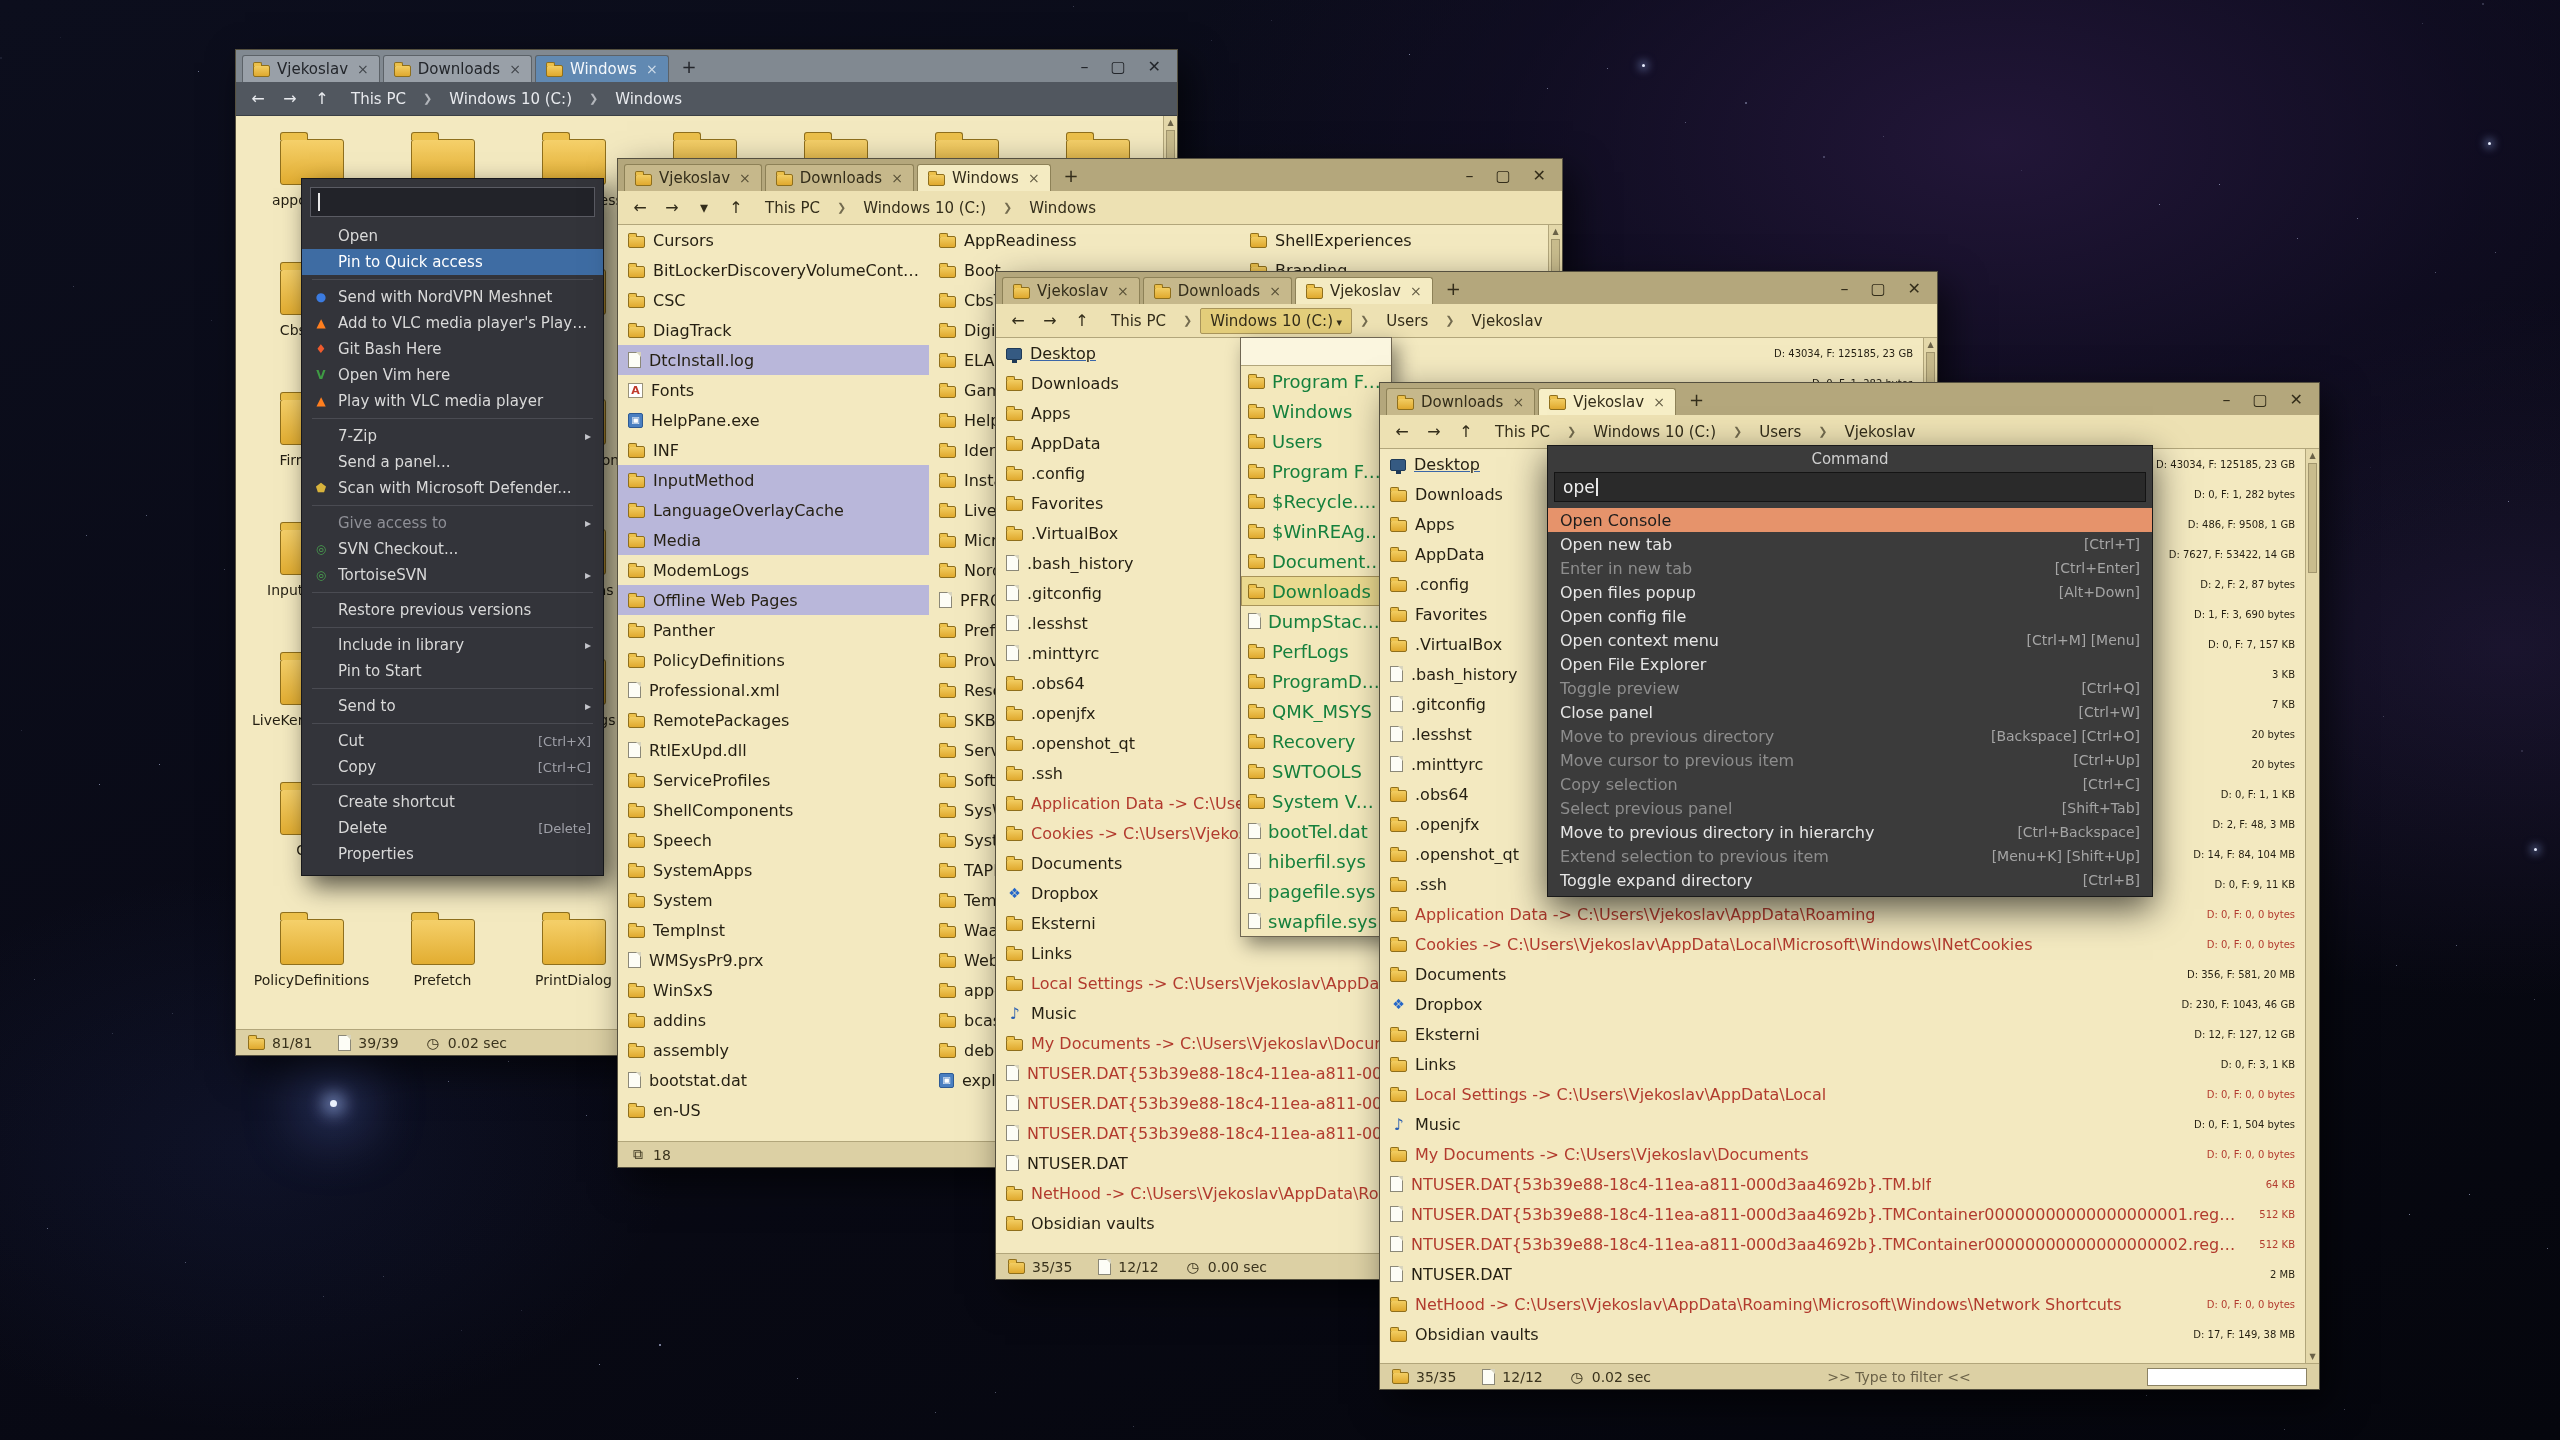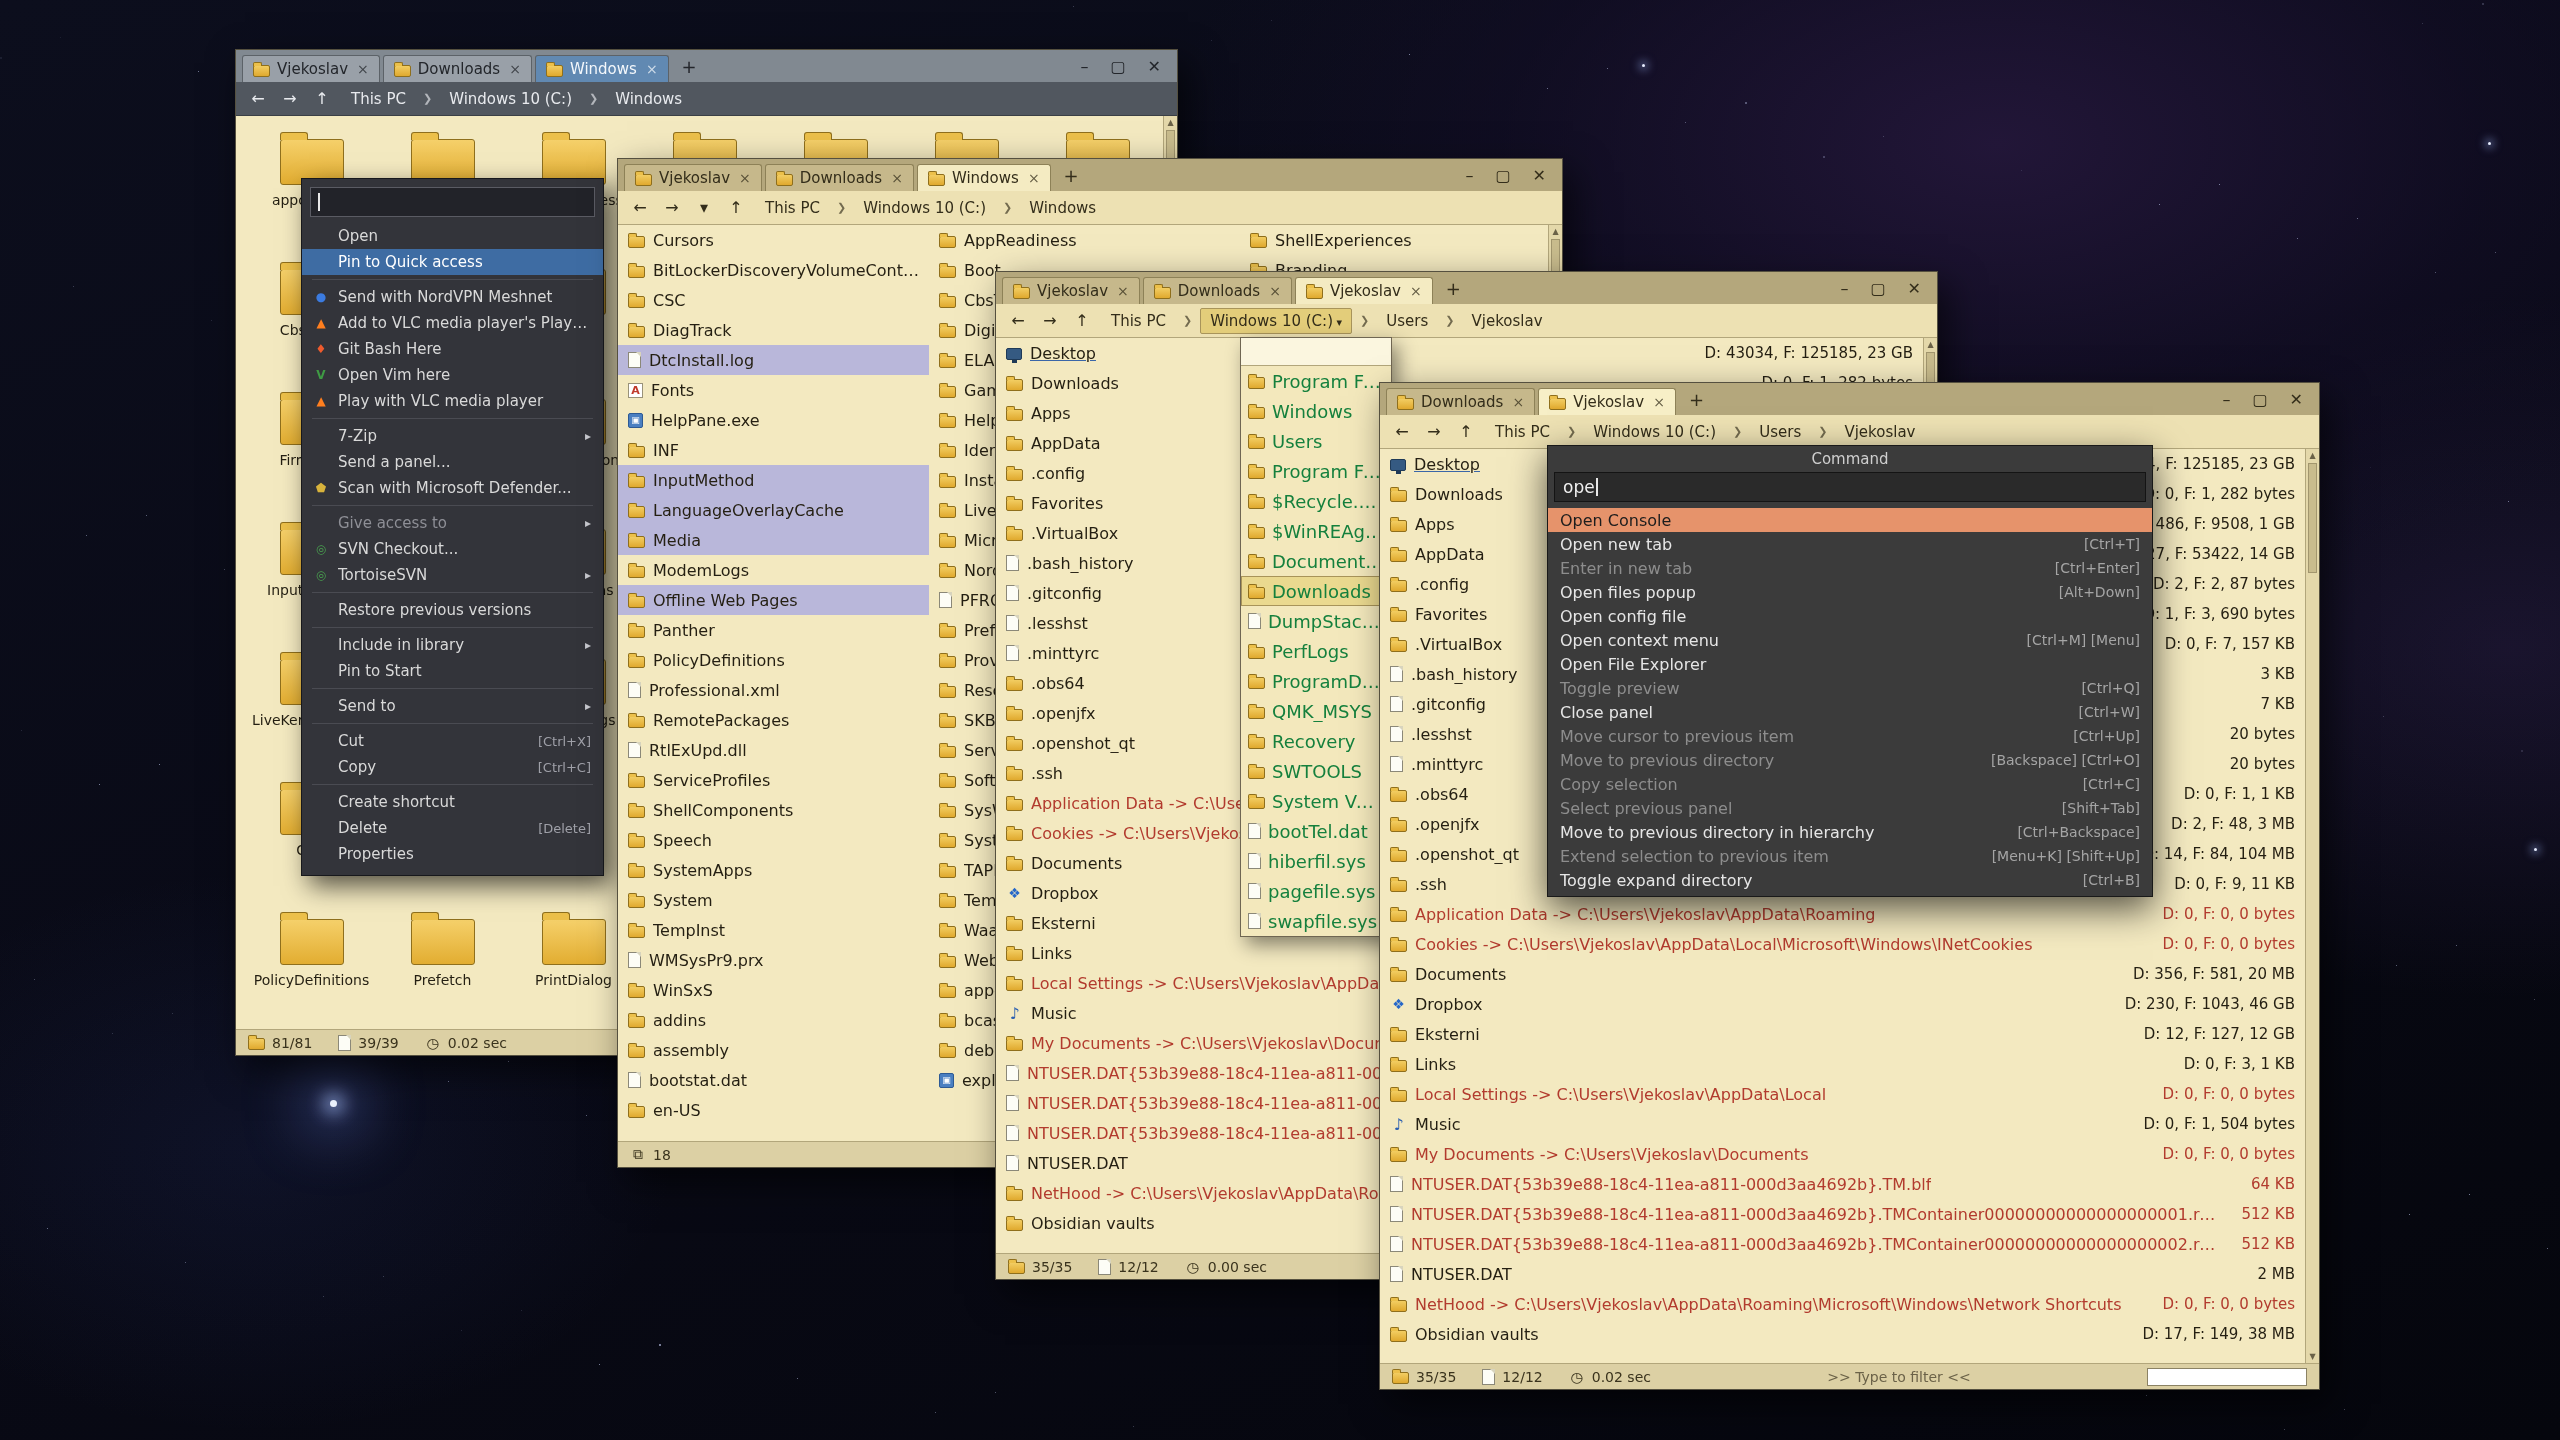--- a/index.html
+++ b/index.html
@@ -56,21 +56,21 @@
   .w-gray .toolbar { background:#51575f; color:#e8eaee; border-bottom-color:#3a3f45; }
 
   
   .list { position:absolute; top:0; left:0; right:14px; bottom:0; }
   .row { height:30px; display:flex; align-items:center; gap:8px; padding:0 10px;
     font-size:16px; color:#241f12; white-space:nowrap; }
   .row.sel2 { background:#b9b7da; }
   .red { color:#b23b2e; }
   .row.cur .fname { text-decoration:underline; text-decoration-color:#3a66a8; }
   .fname { overflow:hidden; text-overflow:ellipsis; }
-  .fsize { margin-left:auto; font-size:15px; padding-left:12px; }
+  .fsize { margin-left:auto; font-size:10px; padding-left:12px; }
   .cols { display:flex; height:100%; }
   .col { width:311px; flex:0 0 311px; }
 
   
   .grid { display:grid; grid-template-columns:repeat(7,131px); grid-auto-rows:130px; padding:6px 0 0 10px; }
   .gitem { display:flex; flex-direction:column; align-items:center; gap:7px; padding-top:9px;
     font-size:14px; color:#241f12; text-align:center; }
   .glabel { max-width:122px; line-height:1.15; max-height:34px; overflow:hidden; word-wrap:break-word; }
 
   
@@ -1518,26 +1518,26 @@
           </div>
           <div class="pitem dis">
             <span class="plabel">Toggle preview</span>
             <span class="pshort">[Ctrl+Q]</span>
           </div>
           <div class="pitem">
             <span class="plabel">Close panel</span>
             <span class="pshort">[Ctrl+W]</span>
           </div>
           <div class="pitem dis">
+            <span class="plabel">Move to previous directory</span>
+            <span class="pshort">[Backspace] [Ctrl+O]</span>
+          </div>
+          <div class="pitem dis">
             <span class="plabel">Move cursor to previous item</span>
             <span class="pshort">[Ctrl+Up]</span>
-          </div>
-          <div class="pitem dis">
-            <span class="plabel">Move to previous directory</span>
-            <span class="pshort">[Backspace] [Ctrl+O]</span>
           </div>
           <div class="pitem dis">
             <span class="plabel">Copy selection</span>
             <span class="pshort">[Ctrl+C]</span>
           </div>
           <div class="pitem dis">
             <span class="plabel">Select previous panel</span>
             <span class="pshort">[Shift+Tab]</span>
           </div>
           <div class="pitem">

